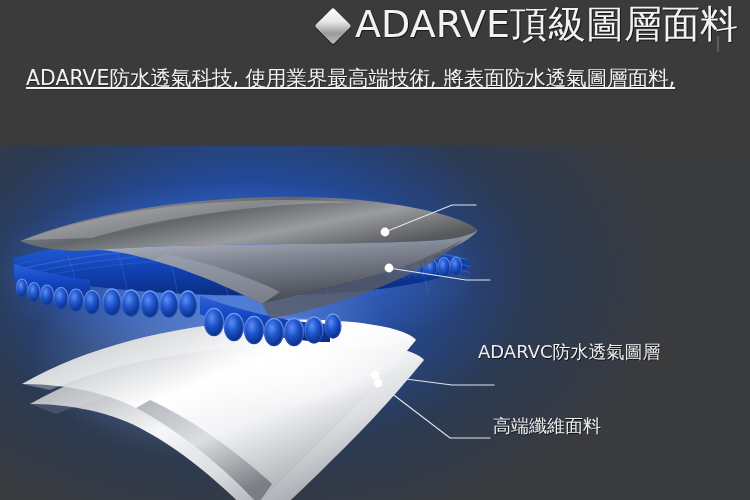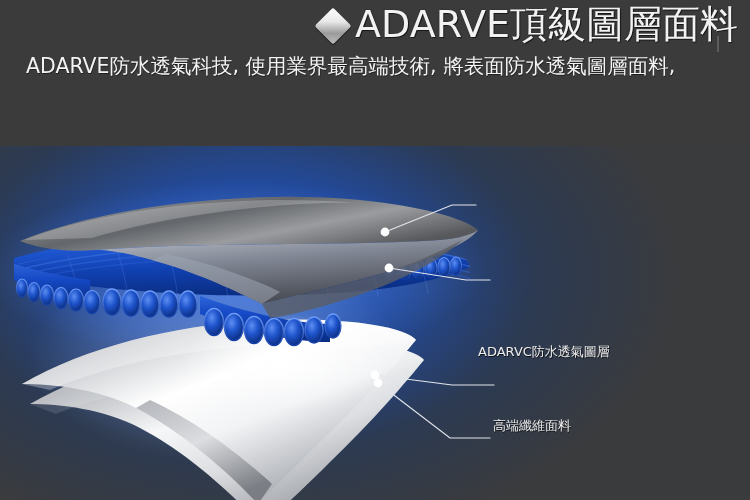--- a/index.html
+++ b/index.html
@@ -28,24 +28,25 @@
     flex:0 0 auto;
   }
   #title-text{
     font-size:38px;line-height:44px;font-weight:400;
     color:#f2f2f2;
     letter-spacing:0px;
     text-shadow:1px 1px 0 rgba(0,0,0,.55), 0 0 2px rgba(0,0,0,.35);
     white-space:nowrap;
   }
   #intro{
-    position:absolute;left:26px;top:54px;width:706px;
+    position:absolute;left:26px;top:66px;width:706px;
     font-size:20.5px;line-height:25.8px;
     color:#f3f3f3;
     text-shadow:0.5px 0.5px 0 rgba(0,0,0,.5);
+    text-decoration:underline;
   }
   #intro p{margin:0;}
   #faint-mark{
     position:absolute;left:717px;top:36px;width:2px;height:16px;
     background:rgba(120,120,120,.55);
   }
 
   
   #stage{
     position:absolute;left:0;top:146px;width:750px;height:354px;
@@ -54,21 +55,21 @@
       radial-gradient(ellipse 430px 270px at 250px 130px, #2f63c8 0%, #224a9c 34%, #2c3a52 66%, #3a3b3d 100%),
       #3a3b3d;
     overflow:hidden;
   }
   #stage svg{position:absolute;left:0;top:0;}
 
   
   .callout{
     position:absolute;
     color:#efefef;
-    font-size:13px;line-height:17px;
+    font-size:18px;line-height:17px;
     text-shadow:0.6px 0.6px 0 rgba(0,0,0,.75);
     white-space:nowrap;
     z-index:20;
   }
   #callout-1{left:478px;top:197px;}
   #callout-2{left:493px;top:271px;text-align:center;}
   .callout div{margin:0;}
 </style>
 </head>
 <body>

